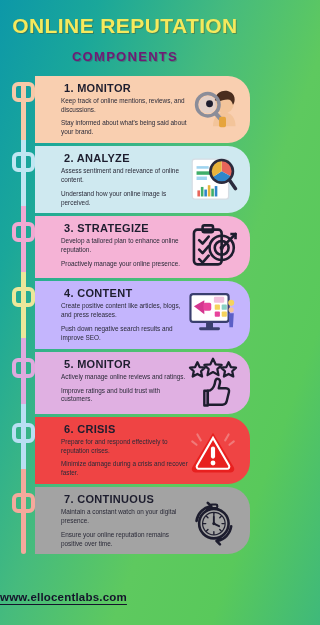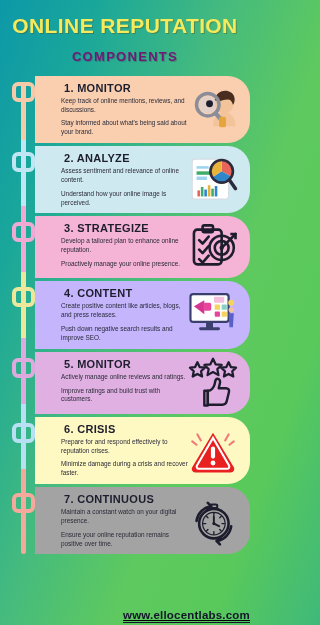--- a/index.html
+++ b/index.html
@@ -53,29 +53,29 @@
   .card-body p{margin:0 0 5px 0;}
   .card-body p:last-child{margin-bottom:0;}
   .icon{
     position:absolute;right:10px;top:50%;transform:translateY(-50%);
     width:54px;height:52px;display:flex;align-items:center;justify-content:center;
   }
   .icon svg{width:100%;height:100%;overflow:visible;}
 
   
   .c1{background:#f9cfb0}.c2{background:#cfe9f0}.c3{background:#f5b3d6}
-  .c4{background:#c4b5fd}.c5{background:#e0b0e2}.c6{background:#fef9c3}
+  .c4{background:#c4b5fd}.c5{background:#e0b0e2}.c6{background:#ef4444}
   .c7{background:#a3a3a3}
 
   .m1{border-color:#f6c9a8}.m2{border-color:#bfe6f2}.m3{border-color:#f0a9d2}
   .m4{border-color:#ece79a}.m5{border-color:#deaade}.m6{border-color:#b9dff3}
   .m7{border-color:#f5a99c}
 
   
-  .footer{position:absolute;left:0;right:0;bottom:2px;text-align:right;text-decoration:underline;}
+  .footer{position:absolute;left:0;right:0;bottom:20px;text-align:left;}
   .site{
     font-size:11.5px;font-weight:bold;color:#14142b;letter-spacing:.2px;
     text-decoration:underline;text-underline-offset:3px;
   }
 </style>
 </head>
 <body>
 
 <div id="poster">
 

